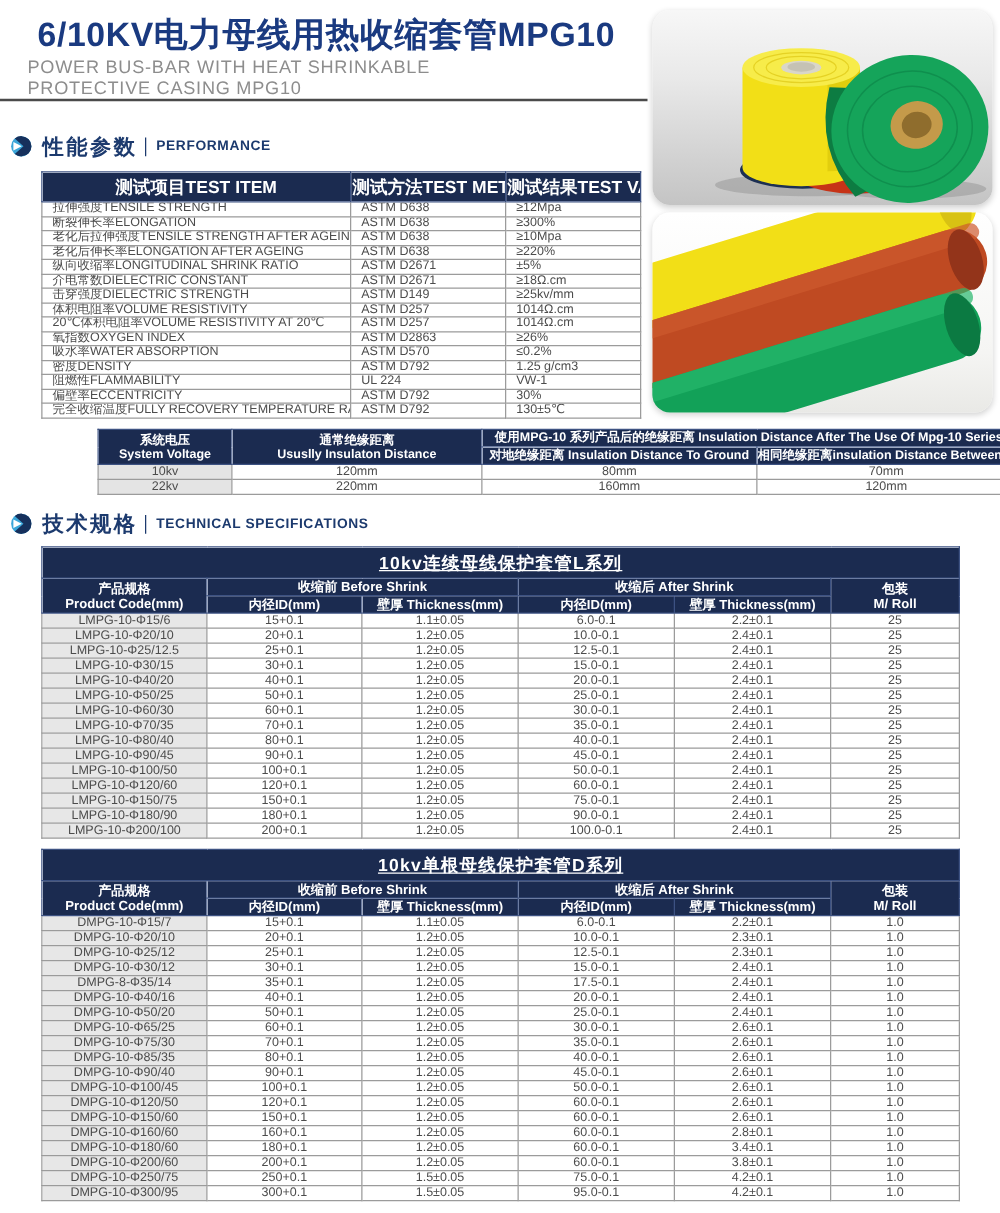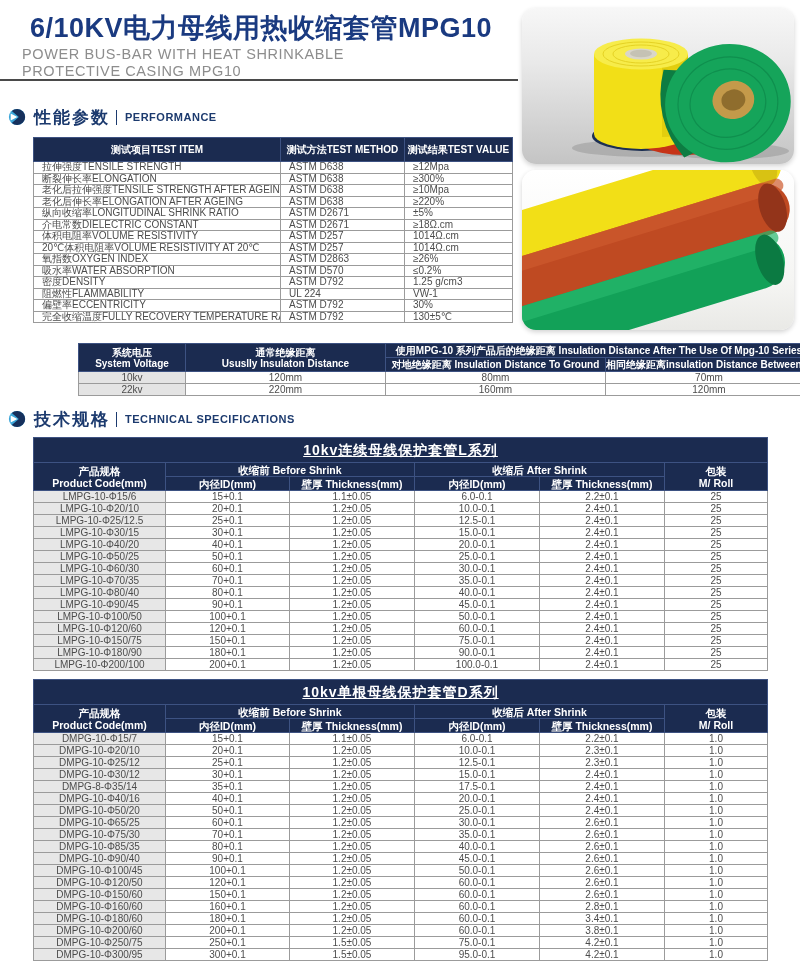--- a/index.html
+++ b/index.html
@@ -26,21 +26,21 @@
   #sec1{top:106px;}
   #sec2{top:408px;}
   
   table{border-collapse:collapse;table-layout:fixed;}
   th,td{overflow:hidden;white-space:nowrap;}
   thead th{background:#1b2b50;color:#fff;border:1px solid #3d5282;font-weight:bold;}
   tbody td{background:#fff;border:1px solid #9b9b9b;color:#4c4c4c;}
   
   #perf-wrap{position:absolute;left:33px;top:137px;}
   .perf{width:479px;}
-  .perf thead th{height:21px;font-size:10px;}
+  .perf thead th{height:21px;font-size:14px;}
   .perf tbody td{height:10.5px;font-size:10px;line-height:10px;padding:0 0 0 8px;text-align:left;}
   
   #insul-wrap{position:absolute;left:33px;top:343px;padding-left:45px;}
   .insul{width:734px;}
   .insul thead th{height:13px;font-size:10px;line-height:11px;padding:0;text-align:center;}
   .insul tbody td{height:11px;font-size:10px;line-height:11px;padding:0;text-align:center;}
   .insul tbody td:first-child{background:#e4e4e4;}
   
   .spec-wrap{position:absolute;left:33px;}
   #ltable-wrap{top:437px;}
@@ -170,20 +170,25 @@
           <td>纵向收缩率LONGITUDINAL SHRINK RATIO</td>
           <td>ASTM D2671</td>
           <td>±5%</td>
         </tr>
         <tr>
           <td>介电常数DIELECTRIC CONSTANT</td>
           <td>ASTM D2671</td>
           <td>≥18Ω.cm</td>
         </tr>
         <tr>
+          <td>击穿强度DIELECTRIC STRENGTH</td>
+          <td>ASTM D149</td>
+          <td>≥25kv/mm</td>
+        </tr>
+        <tr>
           <td>体积电阻率VOLUME RESISTIVITY</td>
           <td>ASTM D257</td>
           <td>1014Ω.cm</td>
         </tr>
         <tr>
           <td>20℃体积电阻率VOLUME RESISTIVITY AT 20℃</td>
           <td>ASTM D257</td>
           <td>1014Ω.cm</td>
         </tr>
         <tr>

